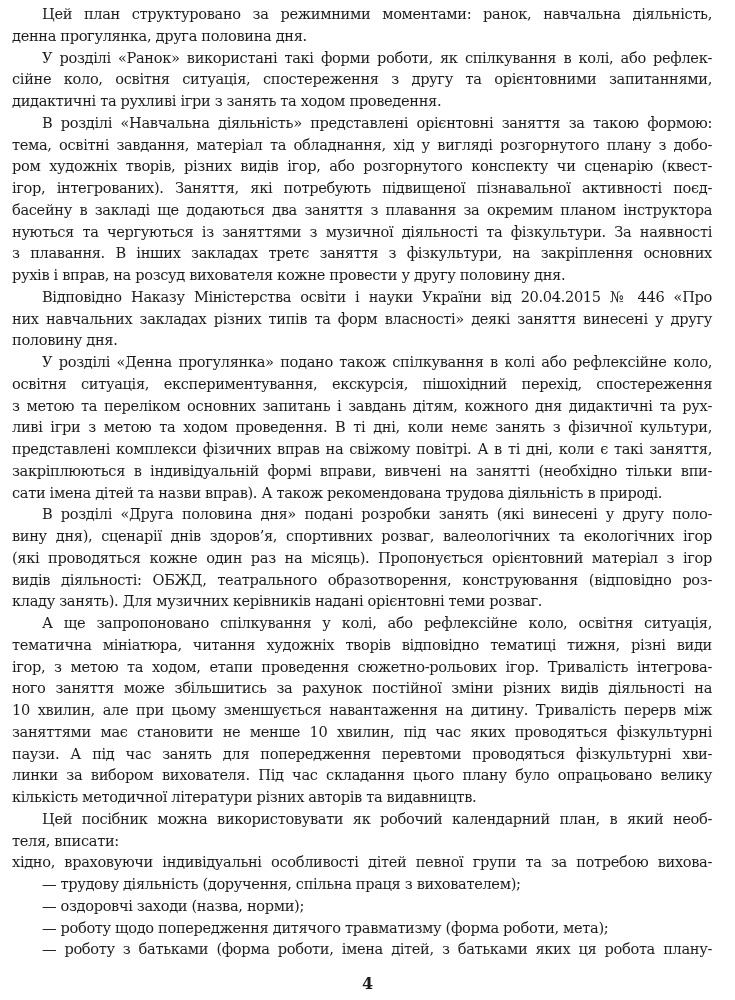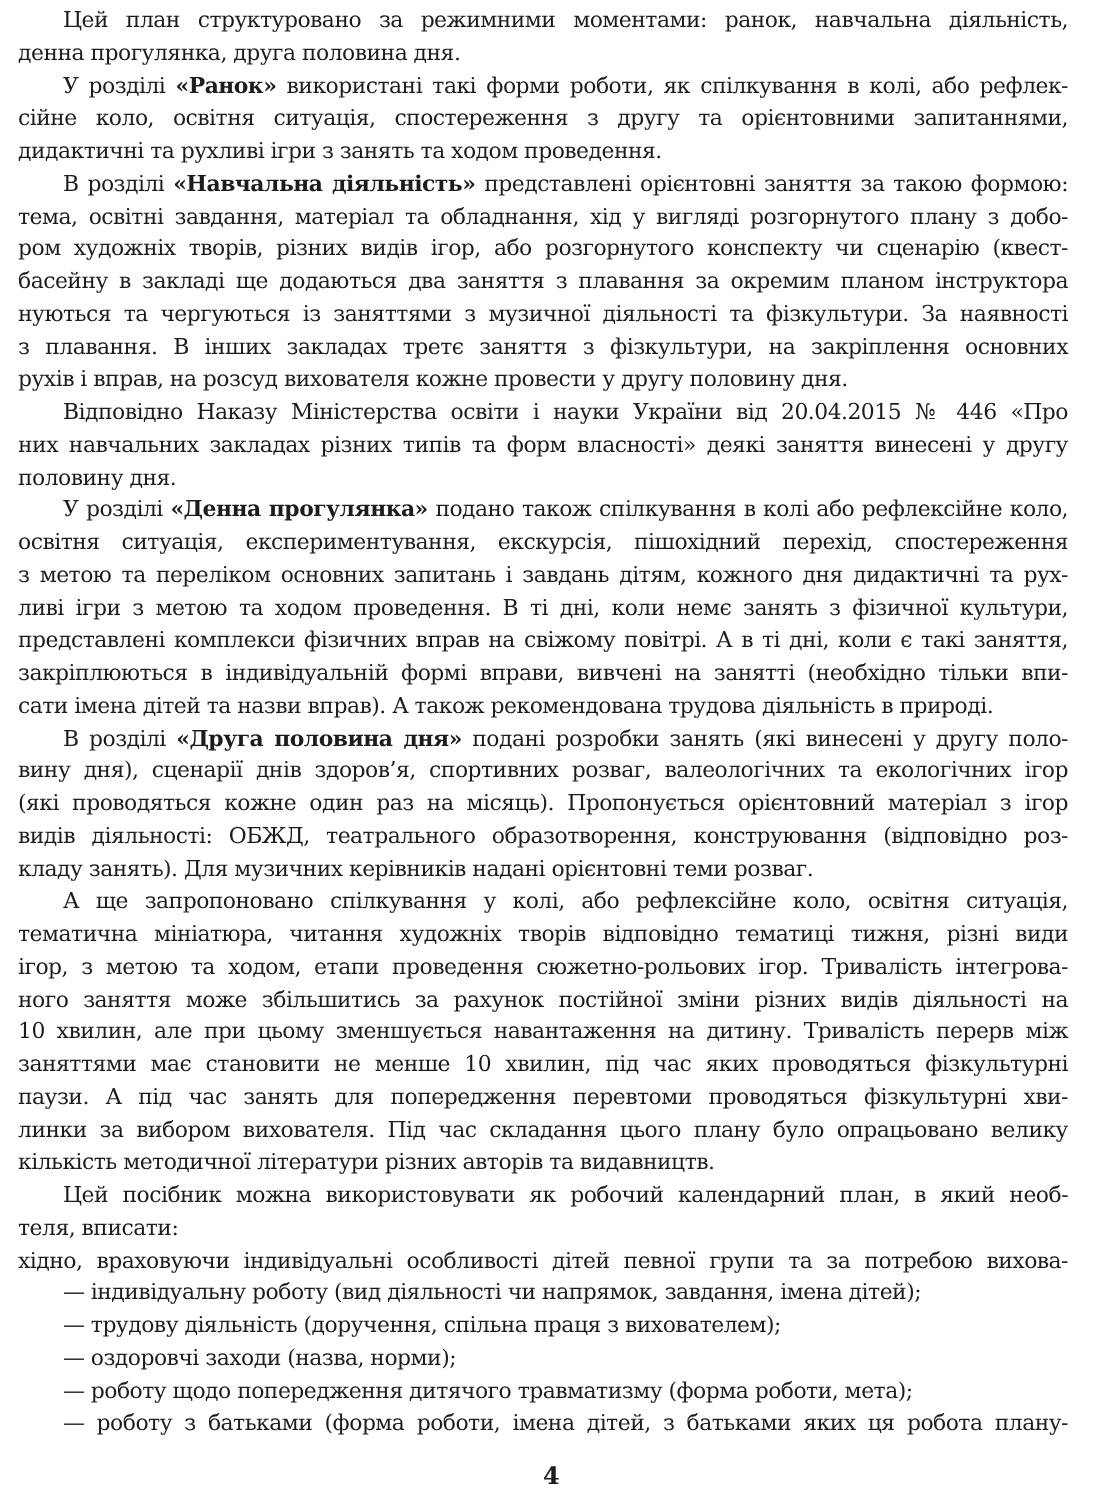--- a/index.html
+++ b/index.html
@@ -7,21 +7,21 @@
   .page {
     position: absolute; left: 12px; top: 3px; width: 700px;
     font-family: "DejaVu Serif", "Liberation Serif", serif;
     font-size: 14.6px; line-height: 21.75px; color: #1c1c1c;
     letter-spacing: -0.35px;
   }
   .line { display: block; white-space: nowrap; text-align: justify; text-align-last: justify; height: 21.75px; overflow: visible; }
   .line.last { text-align-last: left; }
   .line.indent { padding-left: 30px; }
   .line.dash { padding-left: 30px; }
-  b { font-weight: bold; margin-top: 38px; }
+  b { font-weight: normal; margin-top: 38px; }
   .page-number {
     position: absolute; left: 0; width: 735px; top: 974px; text-align: center;
     font-family: "DejaVu Serif", "Liberation Serif", serif; font-weight: bold; font-size: 16px; color: #1c1c1c;
   }
 </style>
 </head>
 <body>
 
 <div class="page" id="page">
     <div>
@@ -30,20 +30,21 @@
     </div>
     <div>
       <span class="line indent"><span>У розділі </span><b>«Ранок»</b><span> використані такі форми роботи, як спілкування в колі, або рефлек-</span></span>
       <span class="line">сійне коло, освітня ситуація, спостереження з другу та орієнтовними запитаннями,</span>
       <span class="line last">дидактичні та рухливі ігри з занять та ходом проведення.</span>
     </div>
     <div>
       <span class="line indent"><span>В розділі </span><b>«Навчальна діяльність»</b><span> представлені орієнтовні заняття за такою формою:</span></span>
       <span class="line">тема, освітні завдання, матеріал та обладнання, хід у вигляді розгорнутого плану з добо-</span>
       <span class="line">ром художніх творів, різних видів ігор, або розгорнутого конспекту чи сценарію (квест-</span>
+      <span class="line">ігор, інтегрованих). Заняття, які потребують підвищеної пізнавальної активності поєд-</span>
       <span class="line">басейну в закладі ще додаються два заняття з плавання за окремим планом інструктора</span>
       <span class="line">нуються та чергуються із заняттями з музичної діяльності та фізкультури. За наявності</span>
       <span class="line">з плавання. В інших закладах третє заняття з фізкультури, на закріплення основних</span>
       <span class="line last">рухів і вправ, на розсуд вихователя кожне провести у другу половину дня.</span>
     </div>
     <div>
       <span class="line indent">Відповідно Наказу Міністерства освіти і науки України від 20.04.2015 № 446 «Про</span>
       <span class="line">них навчальних закладах різних типів та форм власності» деякі заняття винесені у другу</span>
       <span class="line last">половину дня.</span>
     </div>
@@ -73,20 +74,19 @@
       <span class="line">паузи. А під час занять для попередження перевтоми проводяться фізкультурні хви-</span>
       <span class="line">линки за вибором вихователя. Під час складання цього плану було опрацьовано велику</span>
       <span class="line last">кількість методичної літератури різних авторів та видавництв.</span>
     </div>
     <div>
       <span class="line indent">Цей посібник можна використовувати як робочий календарний план, в який необ-</span>
       <span class="line last">теля, вписати:</span>
       <span class="line">хідно, враховуючи індивідуальні особливості дітей певної групи та за потребою вихова-</span>
     </div>
     <div>
-      <span class="line dash last">— індивідуальну роботу (вид діяльності чи напрямок, завдання, імена дітей);</span>
       <span class="line dash last">— трудову діяльність (доручення, спільна праця з вихователем);</span>
       <span class="line dash last">— оздоровчі заходи (назва, норми);</span>
       <span class="line dash last">— роботу щодо попередження дитячого травматизму (форма роботи, мета);</span>
       <span class="line dash">— роботу з батьками (форма роботи, імена дітей, з батьками яких ця робота плану-</span>
     </div>
   </div>
 <div class="page-number">4</div>
 
 </body></html>

